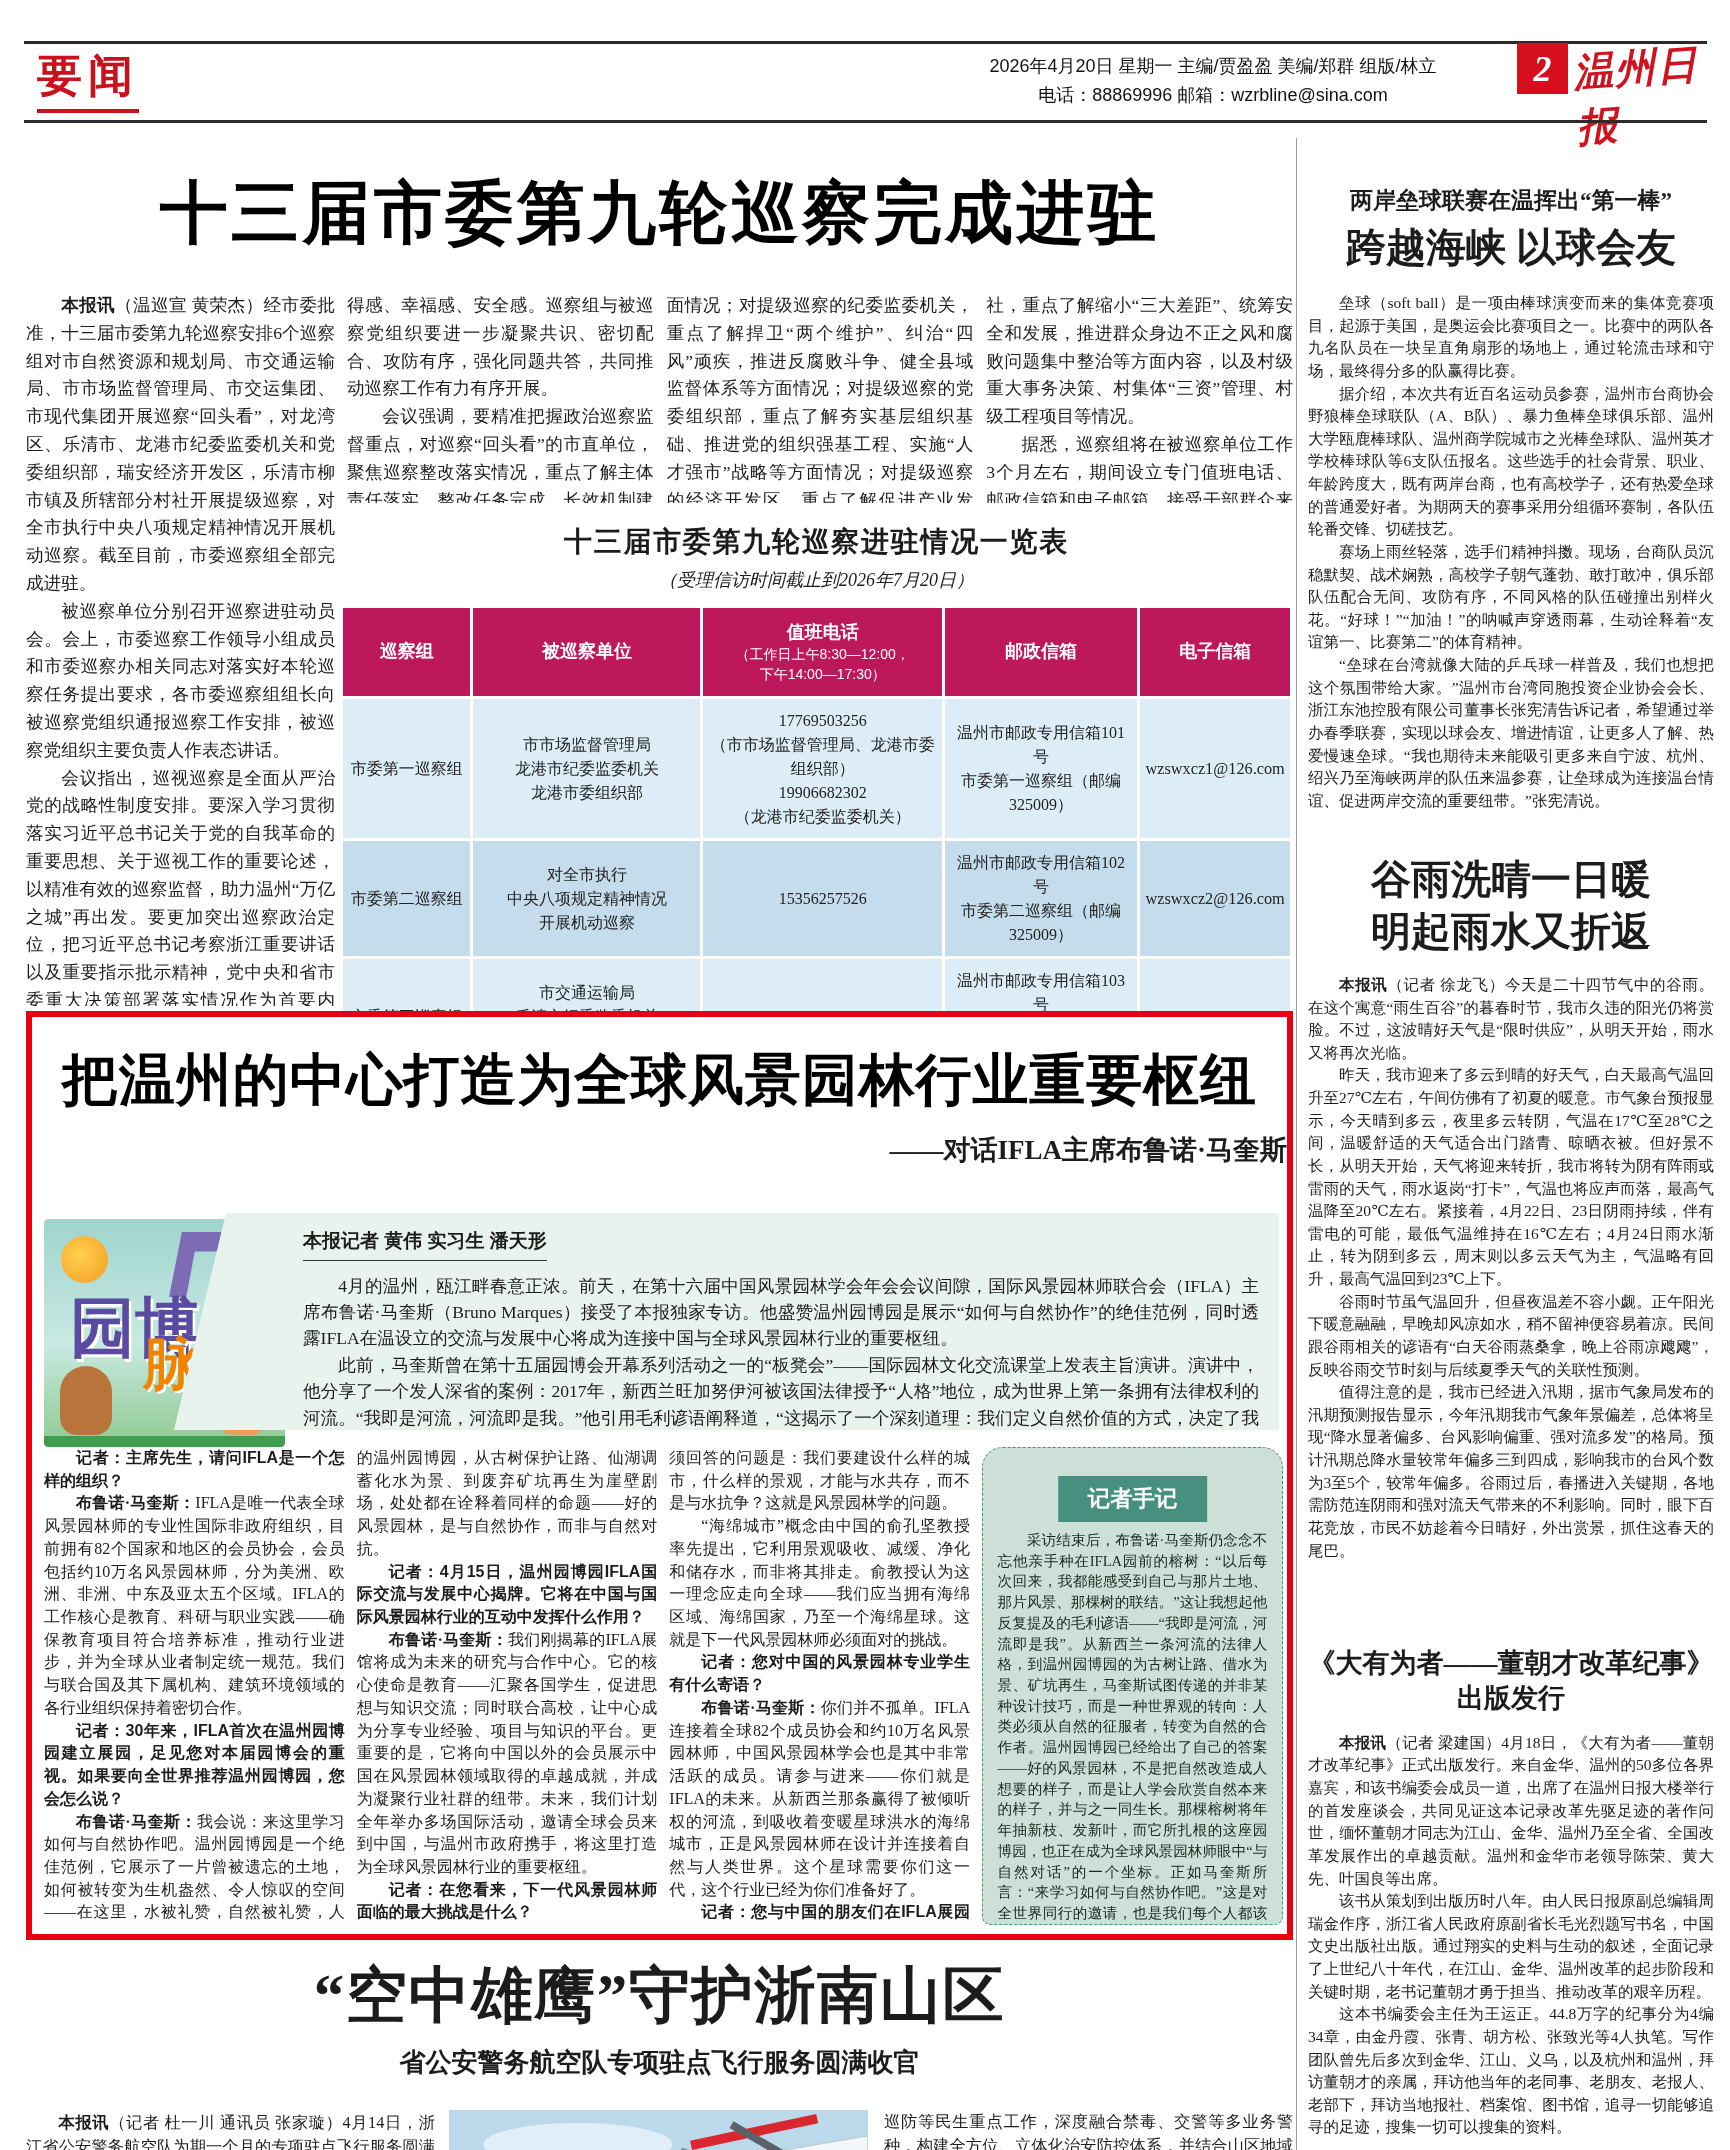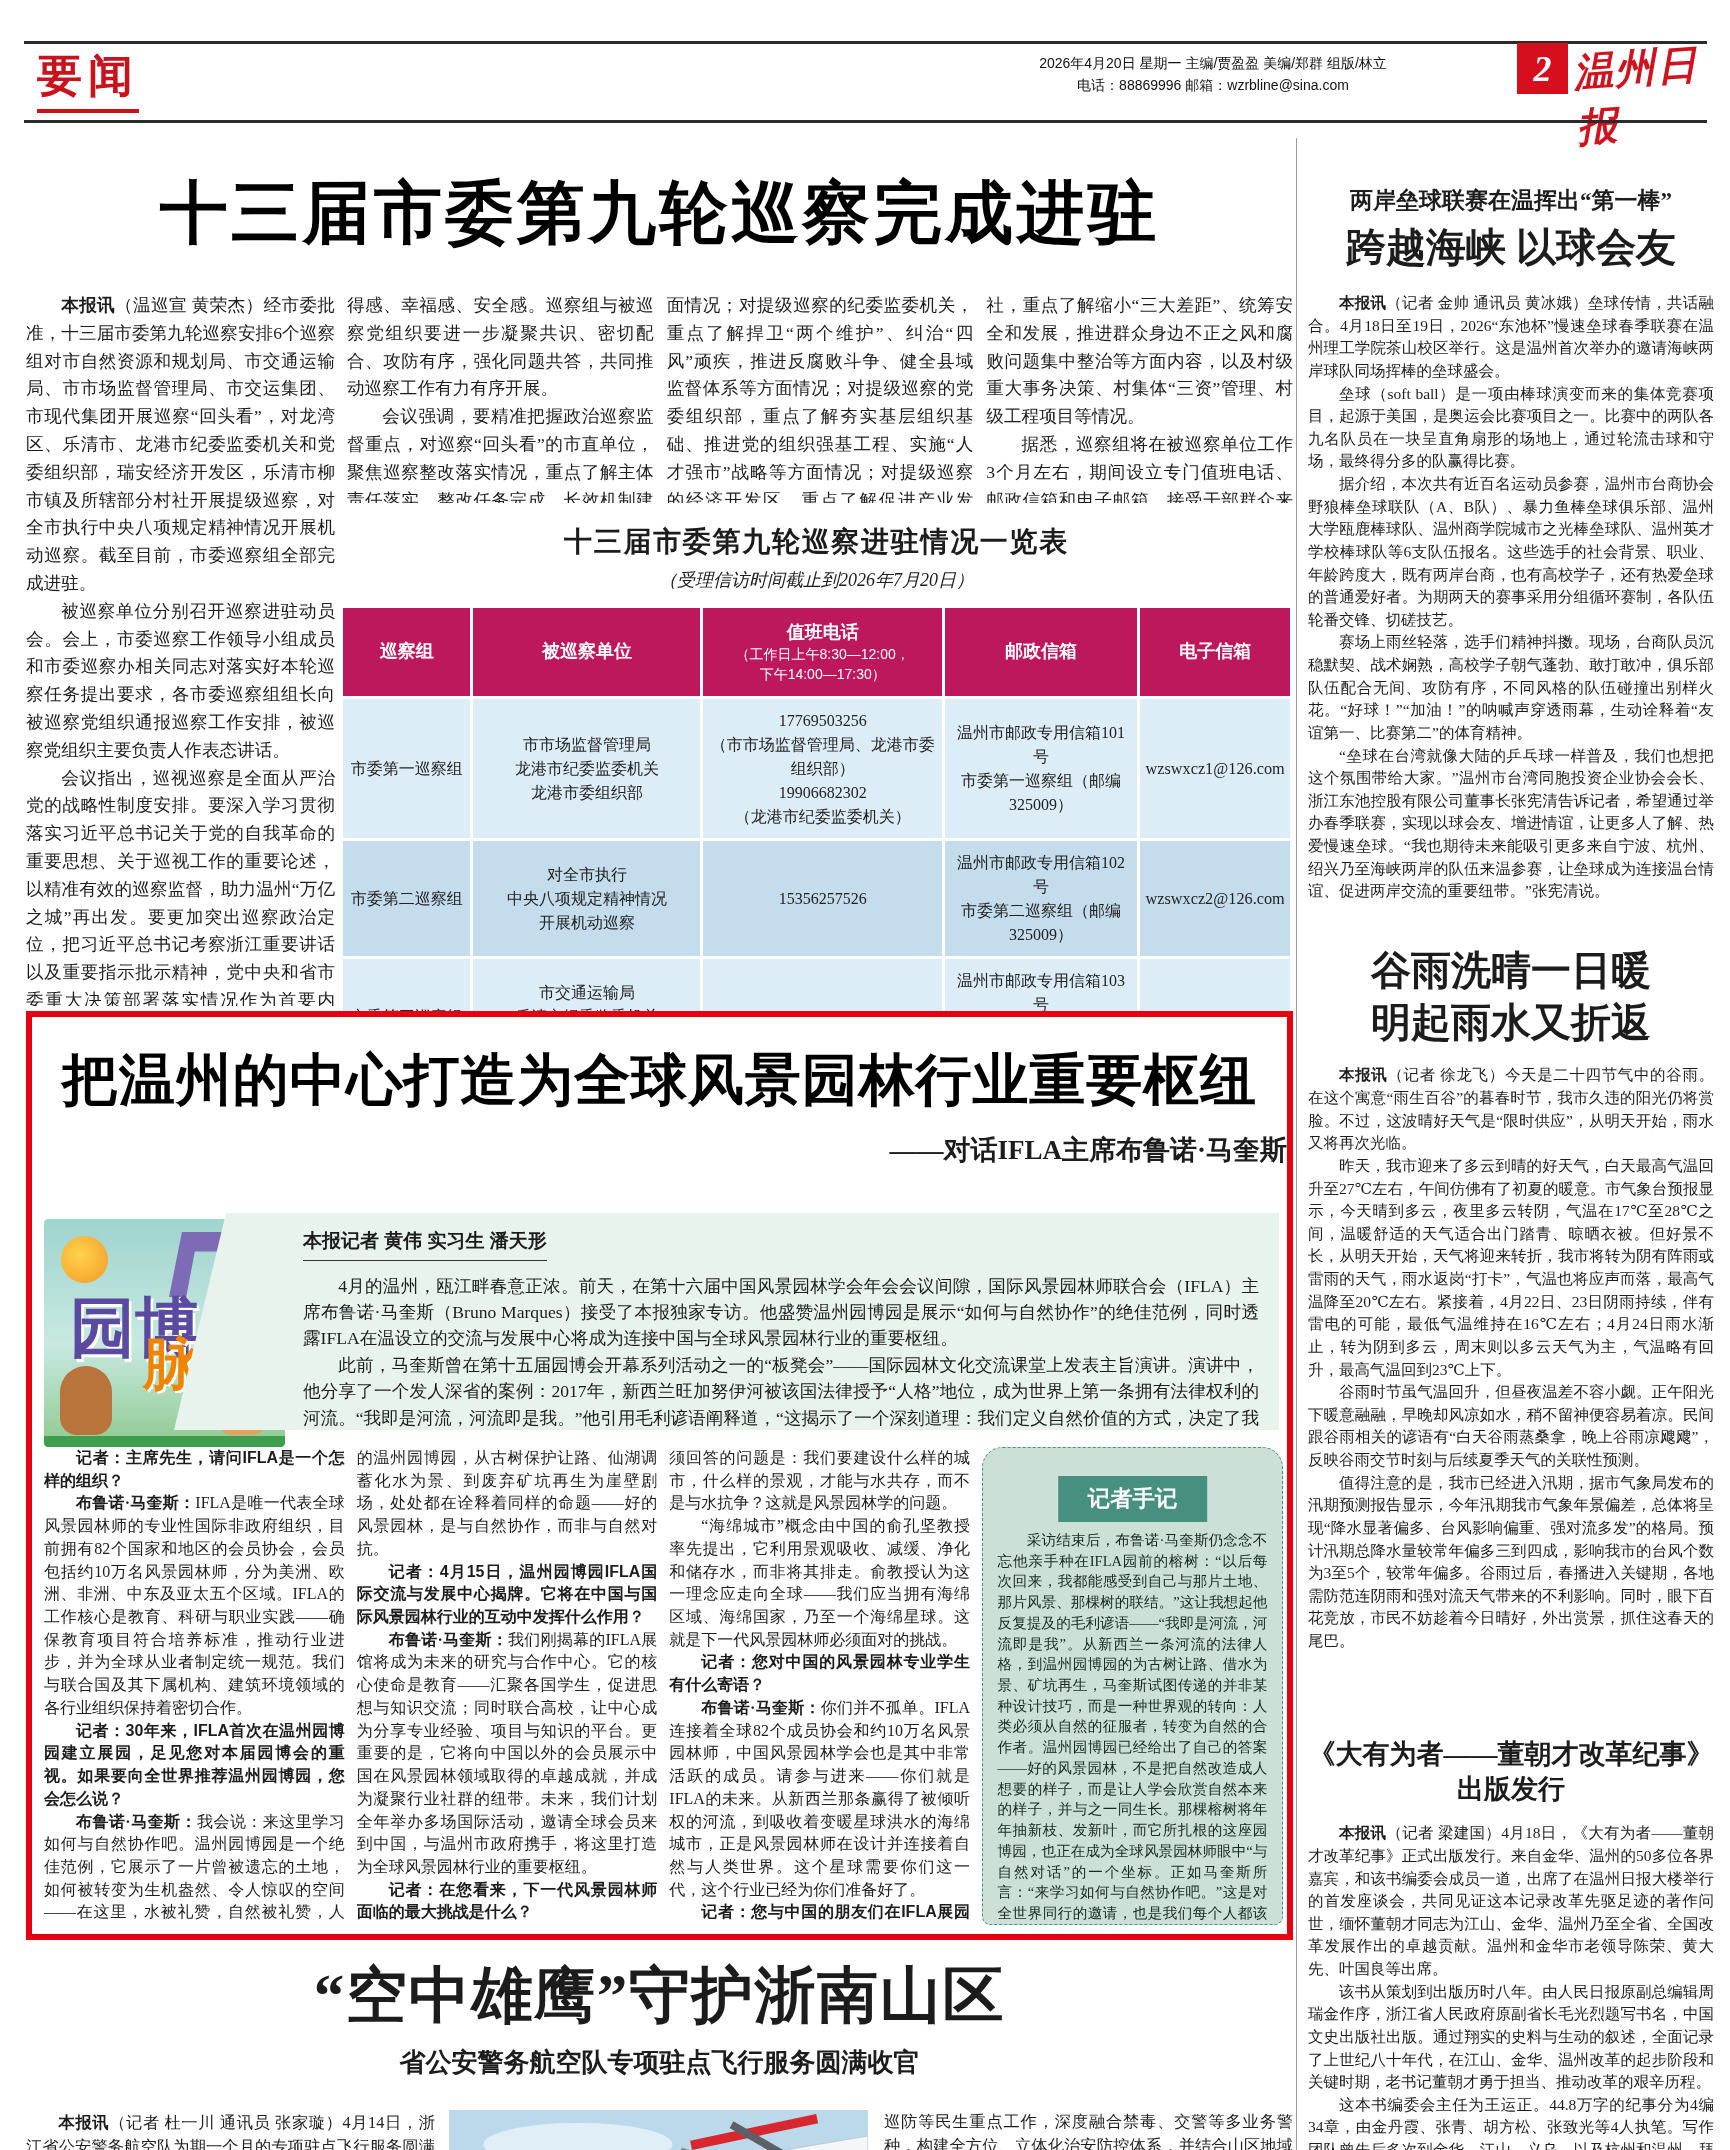--- a/index.html
+++ b/index.html
@@ -7,21 +7,21 @@
     width:1730px;height:2634px;position:relative;background:#ffffff;
     font-family:"Liberation Serif","DejaVu Serif",serif;color:#1c1c1c;
     overflow:hidden;
   }
   .abs{position:absolute;}
   .rule{background:#2b2b2b;height:2.6px;}
   
   #section-label{left:37px;top:46px;font-family:"Liberation Sans","DejaVu Sans",sans-serif;
     font-weight:900;font-size:45px;color:#c8121c;letter-spacing:6px;border-bottom:4.3px solid #c8121c;padding-bottom:2.6px;}
   #dateline{left:925px;top:52px;width:576px;text-align:center;
-    font-family:"Liberation Sans","DejaVu Sans",sans-serif;font-size:14px;line-height:1.6;color:#111;}
+    font-family:"Liberation Sans","DejaVu Sans",sans-serif;font-size:18px;line-height:1.6;color:#111;}
   #pagenum-box{left:1517px;top:43px;width:51px;height:51px;background:#d50f1e;color:#fff;
     display:flex;align-items:center;justify-content:center;font-style:italic;font-weight:700;font-size:36px;}
   #masthead{left:1575px;top:40px;font-weight:900;font-size:40px;color:#cf1420;
     transform:rotate(-4deg);letter-spacing:1.7px;font-style:italic;}
   #v-divider{left:1296px;top:138px;width:1.3px;height:2478px;background:#9a9a9a;}
   
   .story p{margin:0;font-size:17.6px;line-height:1.58;text-align:justify;text-indent:2em;}
   .story p.cont{text-indent:0;}
   .story p b.dl{font-family:"Liberation Sans","DejaVu Sans",sans-serif;}
   
@@ -278,21 +278,20 @@
 
 <div class="abs" id="heli-col4">
     <p class="cont">巡防等民生重点工作，深度融合禁毒、交警等多业务警种，构建全方位、立体化治安防控体系，并结合山区地域特点，开展空中动态监控、野外非法种植排查等巡查工作。</p>
   </div>
 
 <div class="abs" id="right-col">
   <div>
     <div class="kicker">两岸垒球联赛在温挥出“第一棒”</div>
     <div class="rc-head">跨越海峡 以球会友</div>
     <div class="rc-body" id="softball-body">
-        <p><b class="dl">本报讯</b>（记者 金帅 通讯员 黄冰娥）垒球传情，共话融合。4月18日至19日，2026“东池杯”慢速垒球春季联赛在温州理工学院茶山校区举行。这是温州首次举办的邀请海峡两岸球队同场挥棒的垒球盛会。</p>
         <p>垒球（soft ball）是一项由棒球演变而来的集体竞赛项目，起源于美国，是奥运会比赛项目之一。比赛中的两队各九名队员在一块呈直角扇形的场地上，通过轮流击球和守场，最终得分多的队赢得比赛。</p>
         <p>据介绍，本次共有近百名运动员参赛，温州市台商协会野狼棒垒球联队（A、B队）、暴力鱼棒垒球俱乐部、温州大学瓯鹿棒球队、温州商学院城市之光棒垒球队、温州英才学校棒球队等6支队伍报名。这些选手的社会背景、职业、年龄跨度大，既有两岸台商，也有高校学子，还有热爱垒球的普通爱好者。为期两天的赛事采用分组循环赛制，各队伍轮番交锋、切磋技艺。</p>
         <p>赛场上雨丝轻落，选手们精神抖擞。现场，台商队员沉稳默契、战术娴熟，高校学子朝气蓬勃、敢打敢冲，俱乐部队伍配合无间、攻防有序，不同风格的队伍碰撞出别样火花。“好球！”“加油！”的呐喊声穿透雨幕，生动诠释着“友谊第一、比赛第二”的体育精神。</p>
         <p>“垒球在台湾就像大陆的乒乓球一样普及，我们也想把这个氛围带给大家。”温州市台湾同胞投资企业协会会长、浙江东池控股有限公司董事长张宪清告诉记者，希望通过举办春季联赛，实现以球会友、增进情谊，让更多人了解、热爱慢速垒球。“我也期待未来能吸引更多来自宁波、杭州、绍兴乃至海峡两岸的队伍来温参赛，让垒球成为连接温台情谊、促进两岸交流的重要纽带。”张宪清说。</p>
       </div>
   </div>
   <div class="rc-gap">
     <div class="rc-head" style="margin-bottom:15.5px;">
       <div>谷雨洗晴一日暖</div>
       <div>明起雨水又折返</div>

